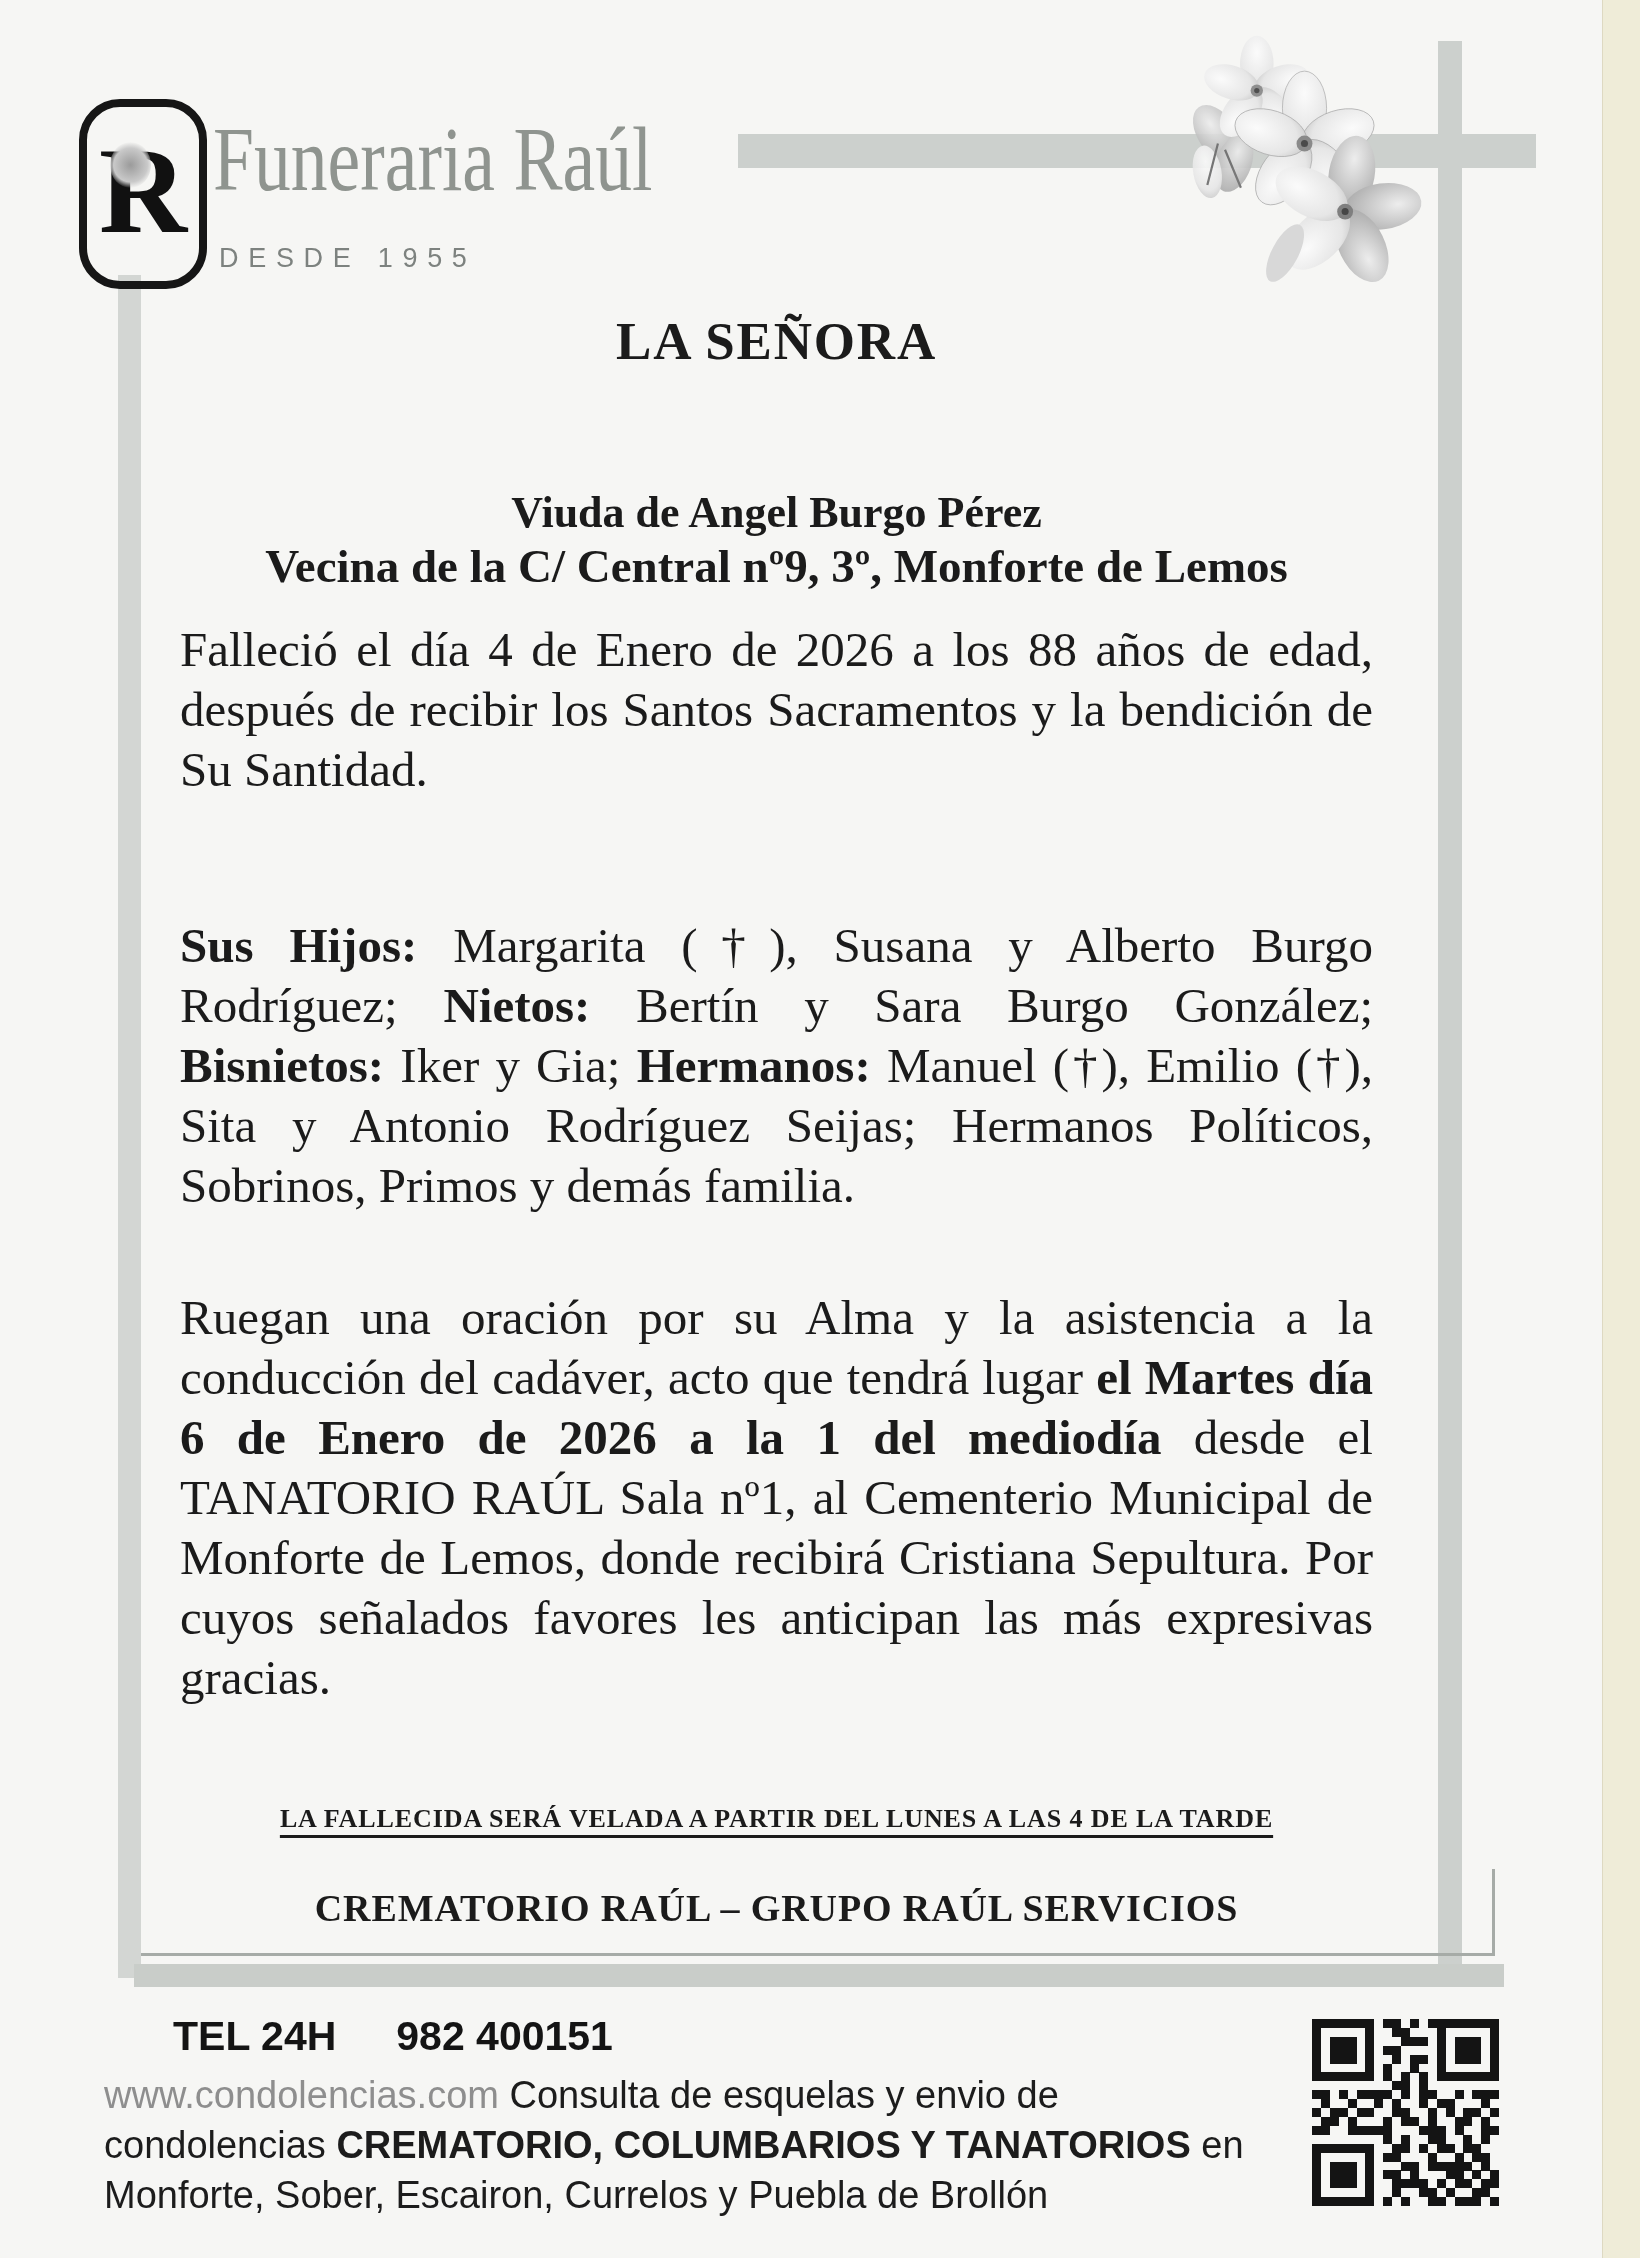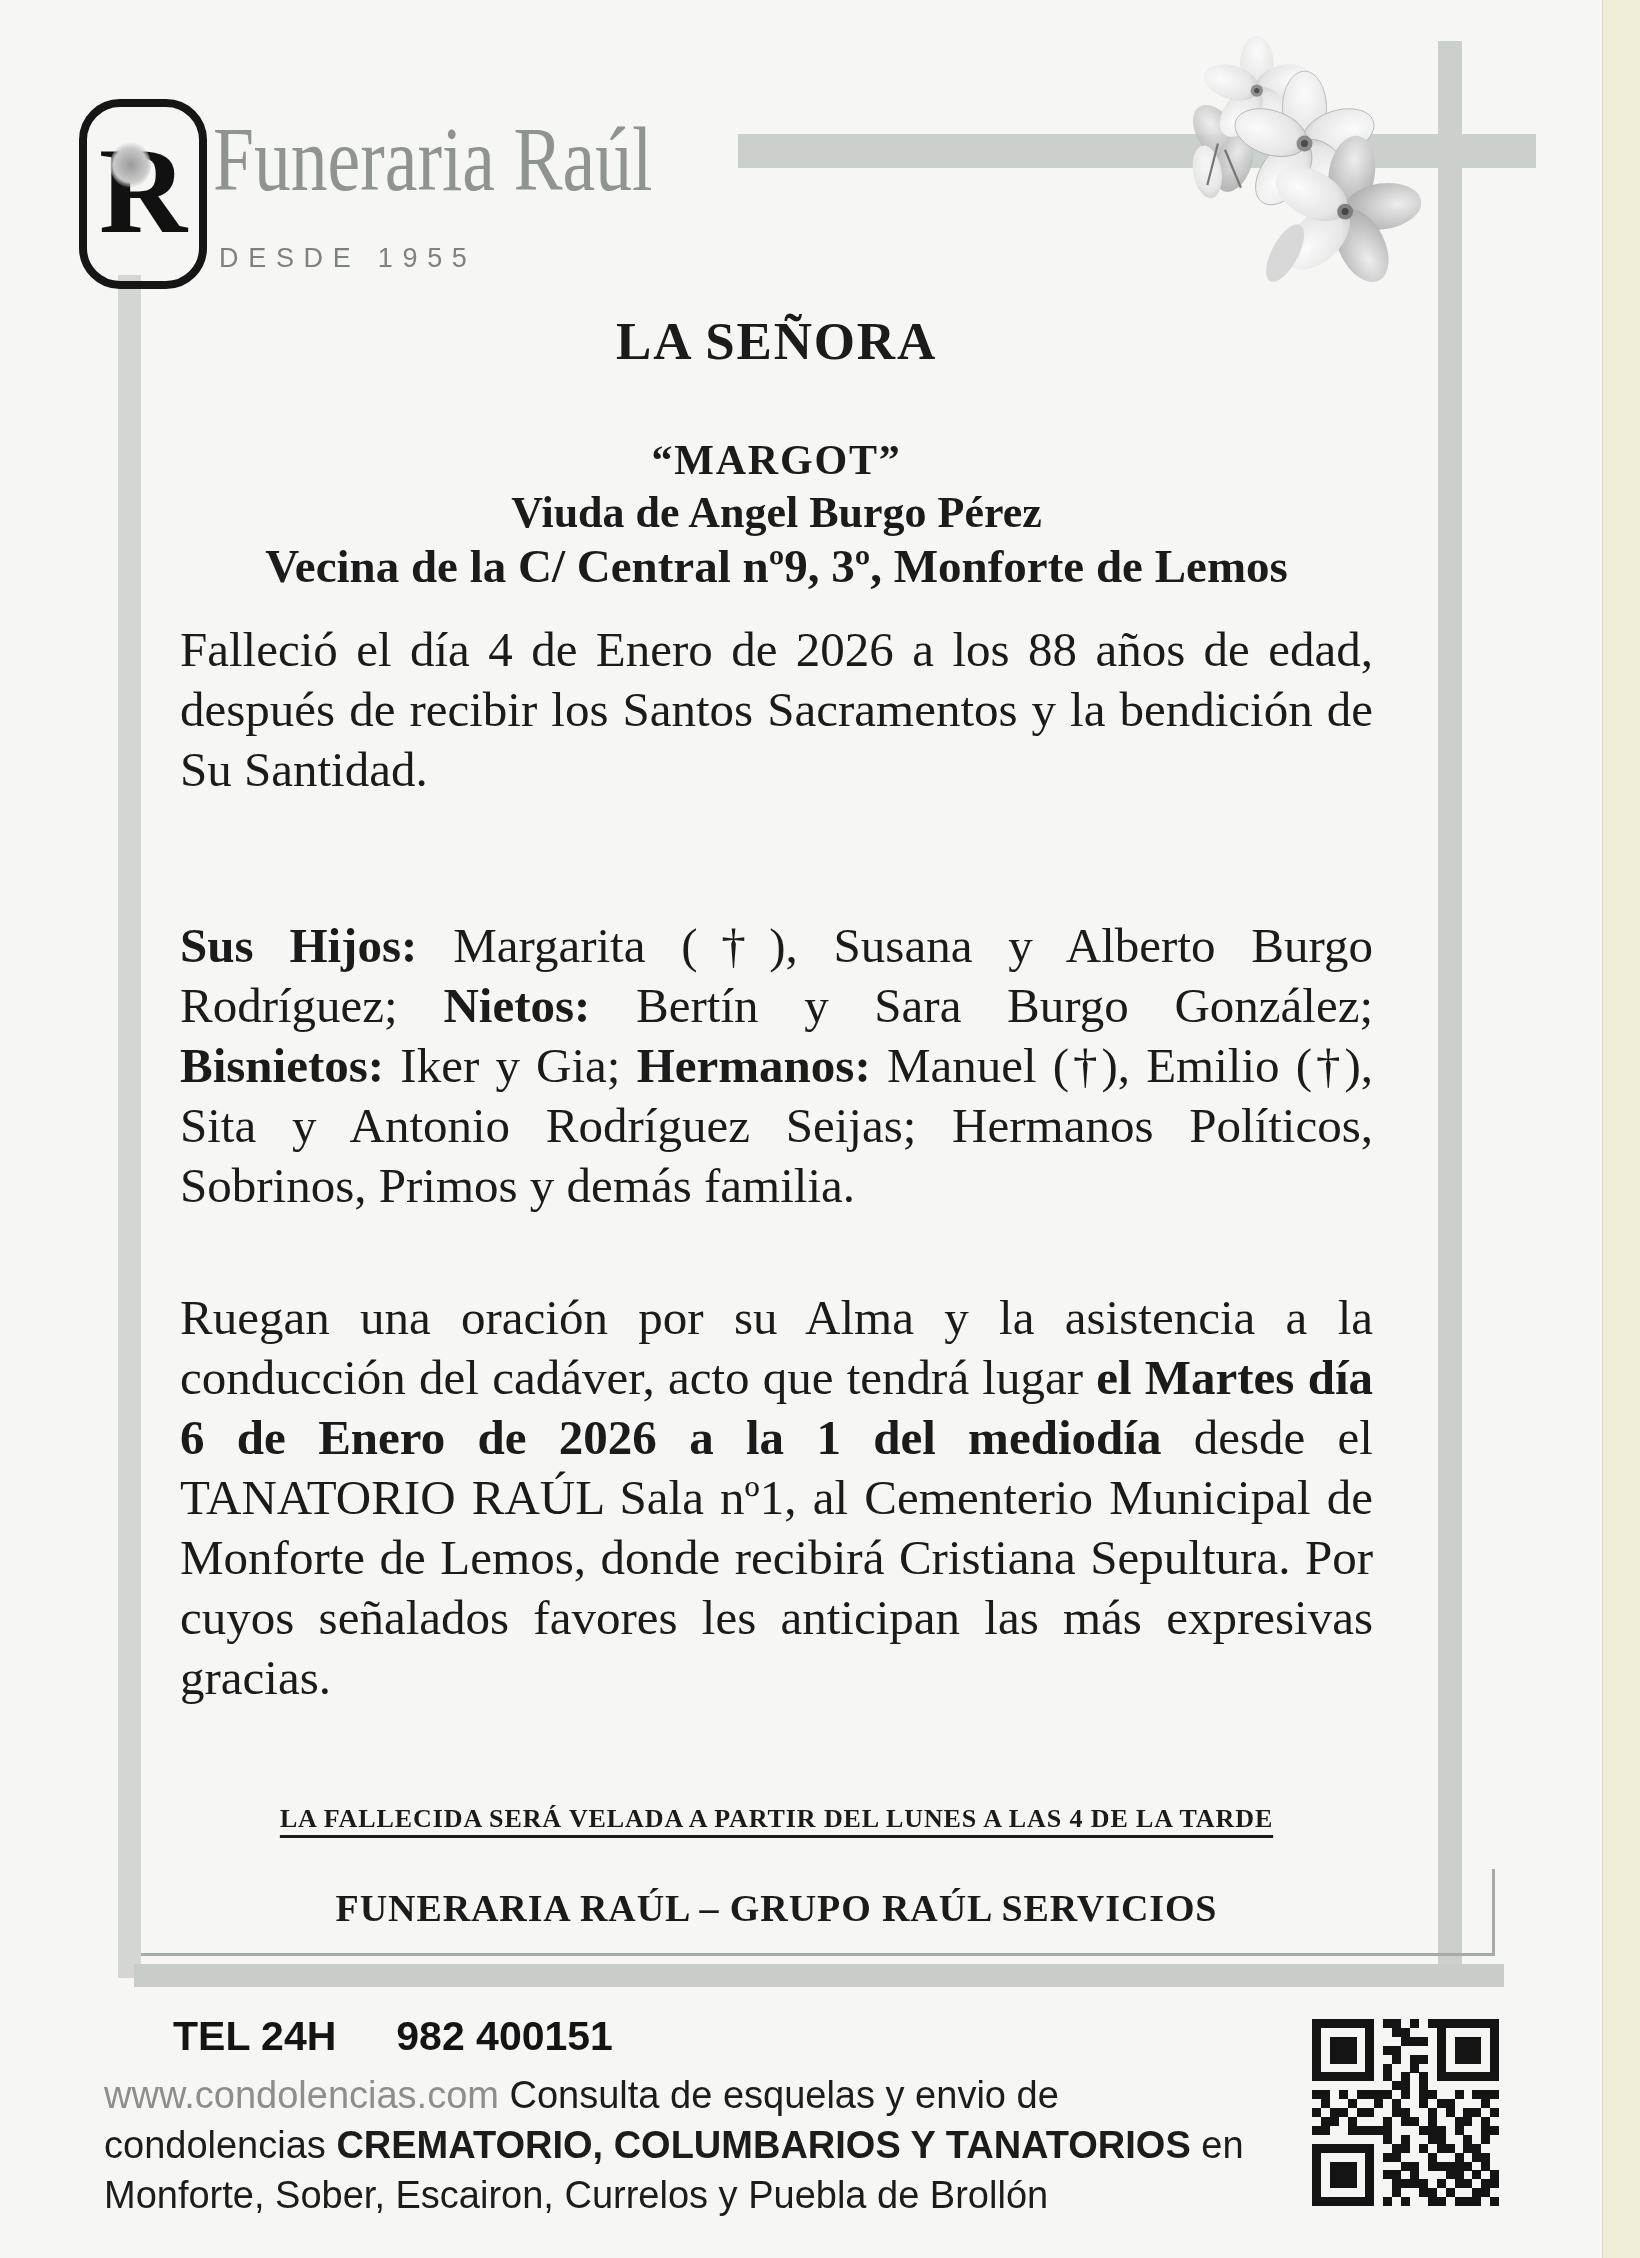--- a/index.html
+++ b/index.html
@@ -131,34 +131,33 @@
   </svg>
 
   <div class="logo-mark">
     <div class="logo-dot"></div>
     <span class="logo-r">R</span>
   </div>
   <div class="brand">Funeraria Raúl</div>
   <div class="since">DESDE 1955</div>
 
   <div class="h-senora t-center">LA SEÑORA</div>
-  <div class="h-nick t-center">“MARGOT”</div>
   <div class="h-widow t-center">Viuda de Angel Burgo Pérez</div>
   <div class="h-address t-center">Vecina de la C/ Central nº9, 3º, Monforte de Lemos</div>
 
   <div class="para p-death">Falleció el día 4 de Enero de 2026 a los 88 años de edad, después de recibir los Santos Sacramentos y la bendición de Su Santidad.</div>
 
 
   <div class="para p-family"><span class="b">Sus Hijos:</span><span> Margarita (†), Susana y Alberto Burgo Rodríguez; </span><span class="b">Nietos:</span><span> Bertín y Sara Burgo González; </span><span class="b">Bisnietos:</span><span> Iker y Gia; </span><span class="b">Hermanos:</span><span> Manuel (†), Emilio (†), Sita y Antonio Rodríguez Seijas; Hermanos Políticos, Sobrinos, Primos y demás familia.</span></div>
 
   <div class="para p-funeral"><span>Ruegan una oración por su Alma y la asistencia a la conducción del cadáver, acto que tendrá lugar </span><span class="b">el Martes día 6 de Enero de 2026 a la 1 del mediodía</span><span> desde el TANATORIO RAÚL Sala nº1, al Cementerio Municipal de Monforte de Lemos, donde recibirá Cristiana Sepultura. Por cuyos señalados favores les anticipan las más expresivas gracias.</span></div>
 
   <div class="wake">LA FALLECIDA SERÁ VELADA A PARTIR DEL LUNES A LAS 4 DE LA TARDE</div>
 
-  <div class="company">FUNERARIA RAÚL – GRUPO RAÚL SERVICIOS</div>
+  <div class="company">CREMATORIO RAÚL – GRUPO RAÚL SERVICIOS</div>
 
   <div class="footer-tel">
     <span>TEL 24H</span>
     <span>982 400151</span>
   </div>
   <div class="footer-lines">
     <div><span class="gray">www.condolencias.com</span><span>   Consulta de esquelas y envio de</span></div>
     <div><span>condolencias </span><span class="b">CREMATORIO, COLUMBARIOS Y TANATORIOS</span><span> en</span></div>
     <div><span>Monforte, Sober, Escairon, Currelos y Puebla de Brollón</span></div>
   </div>

